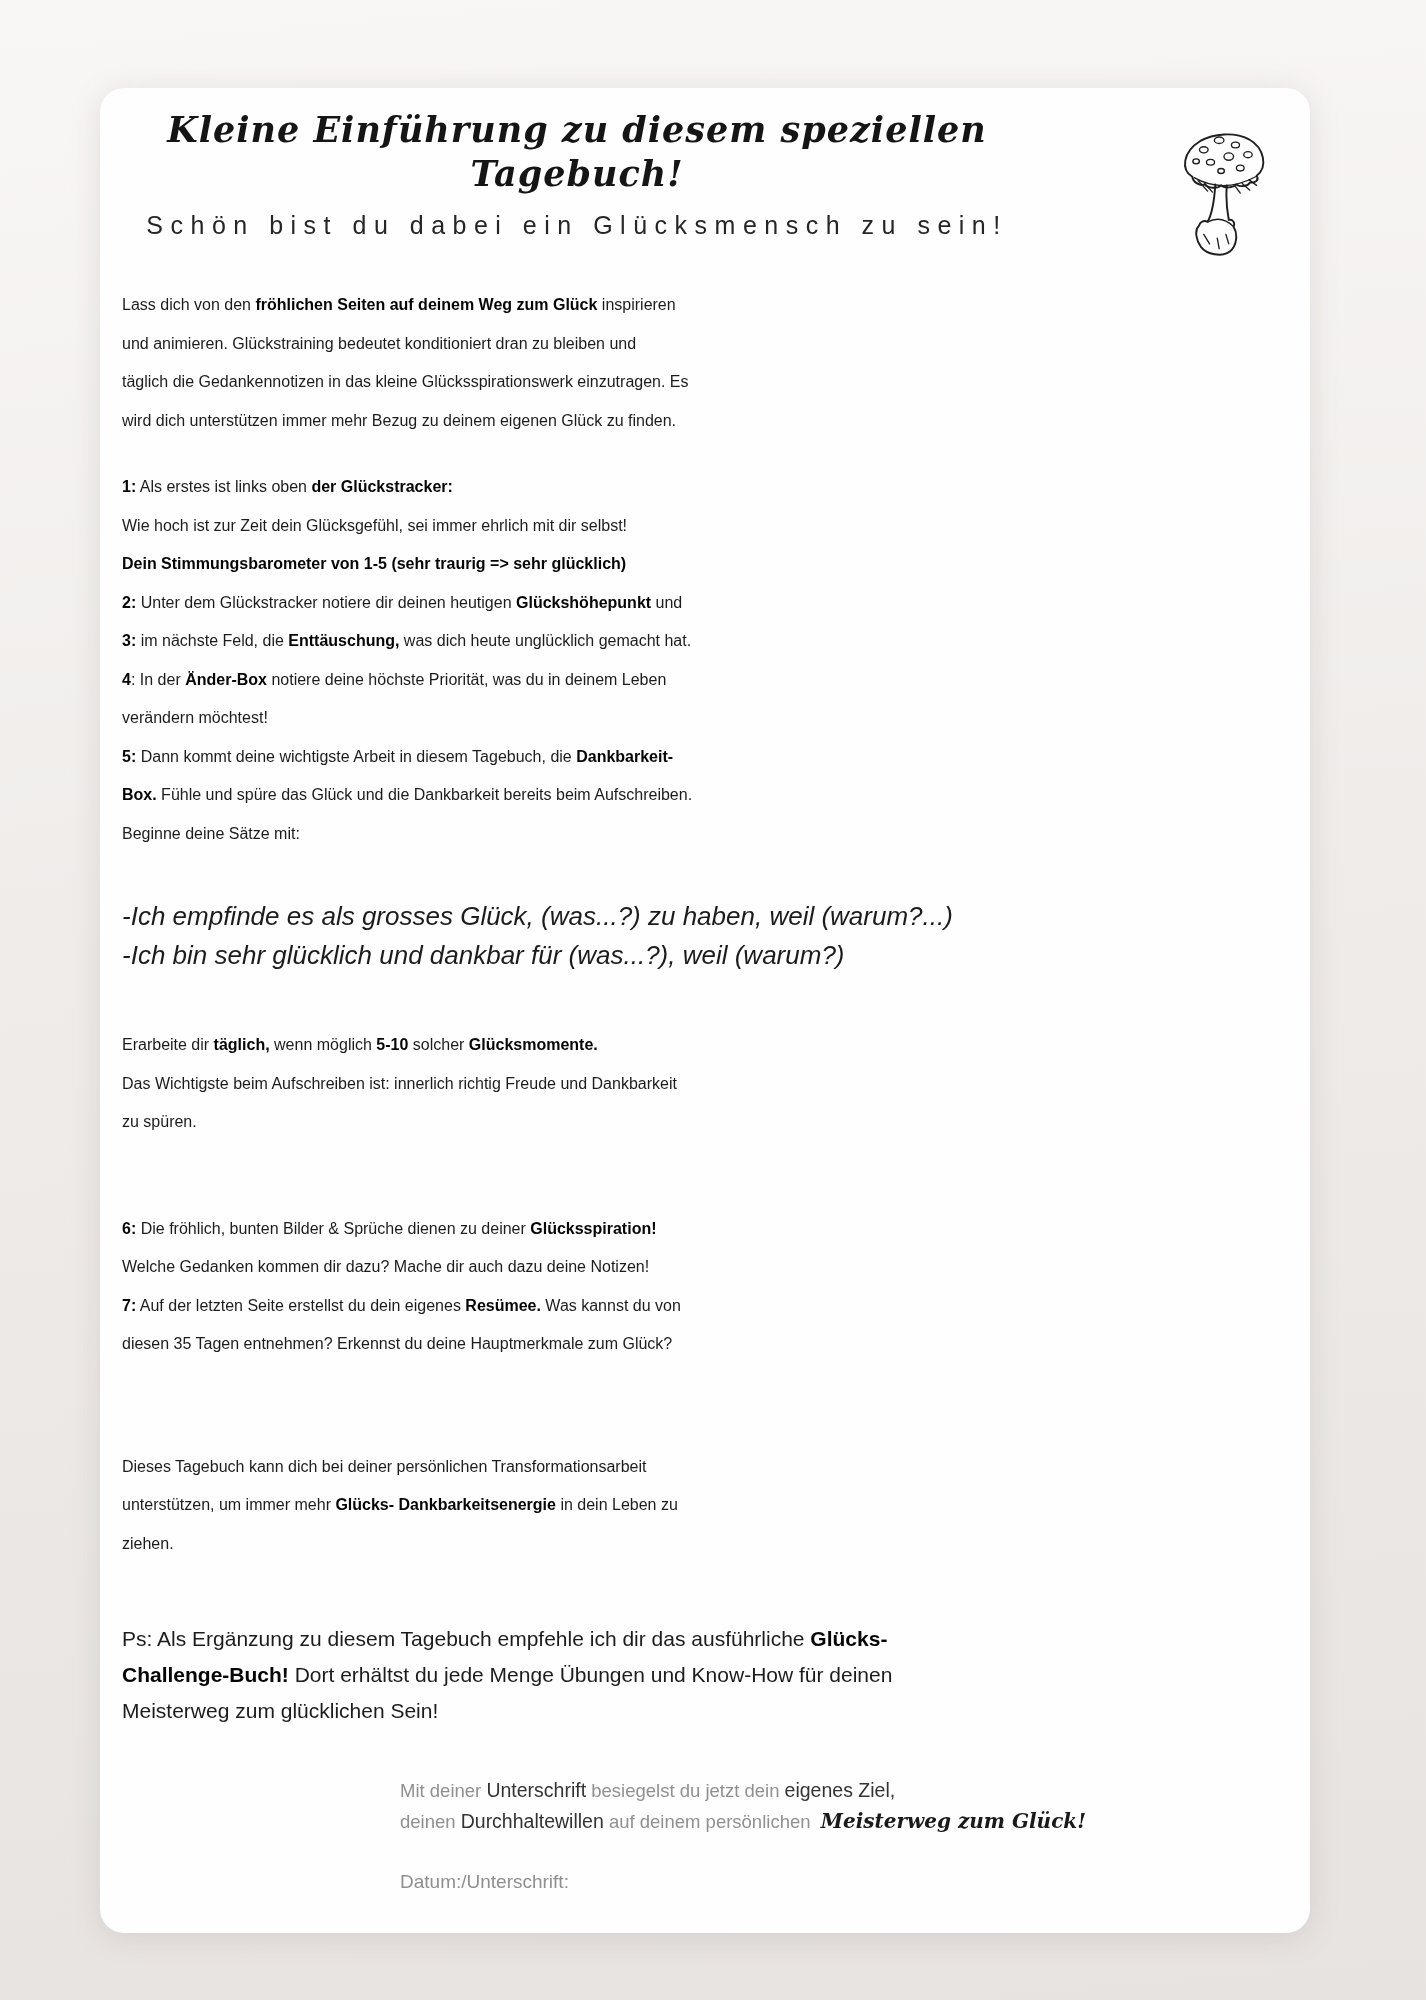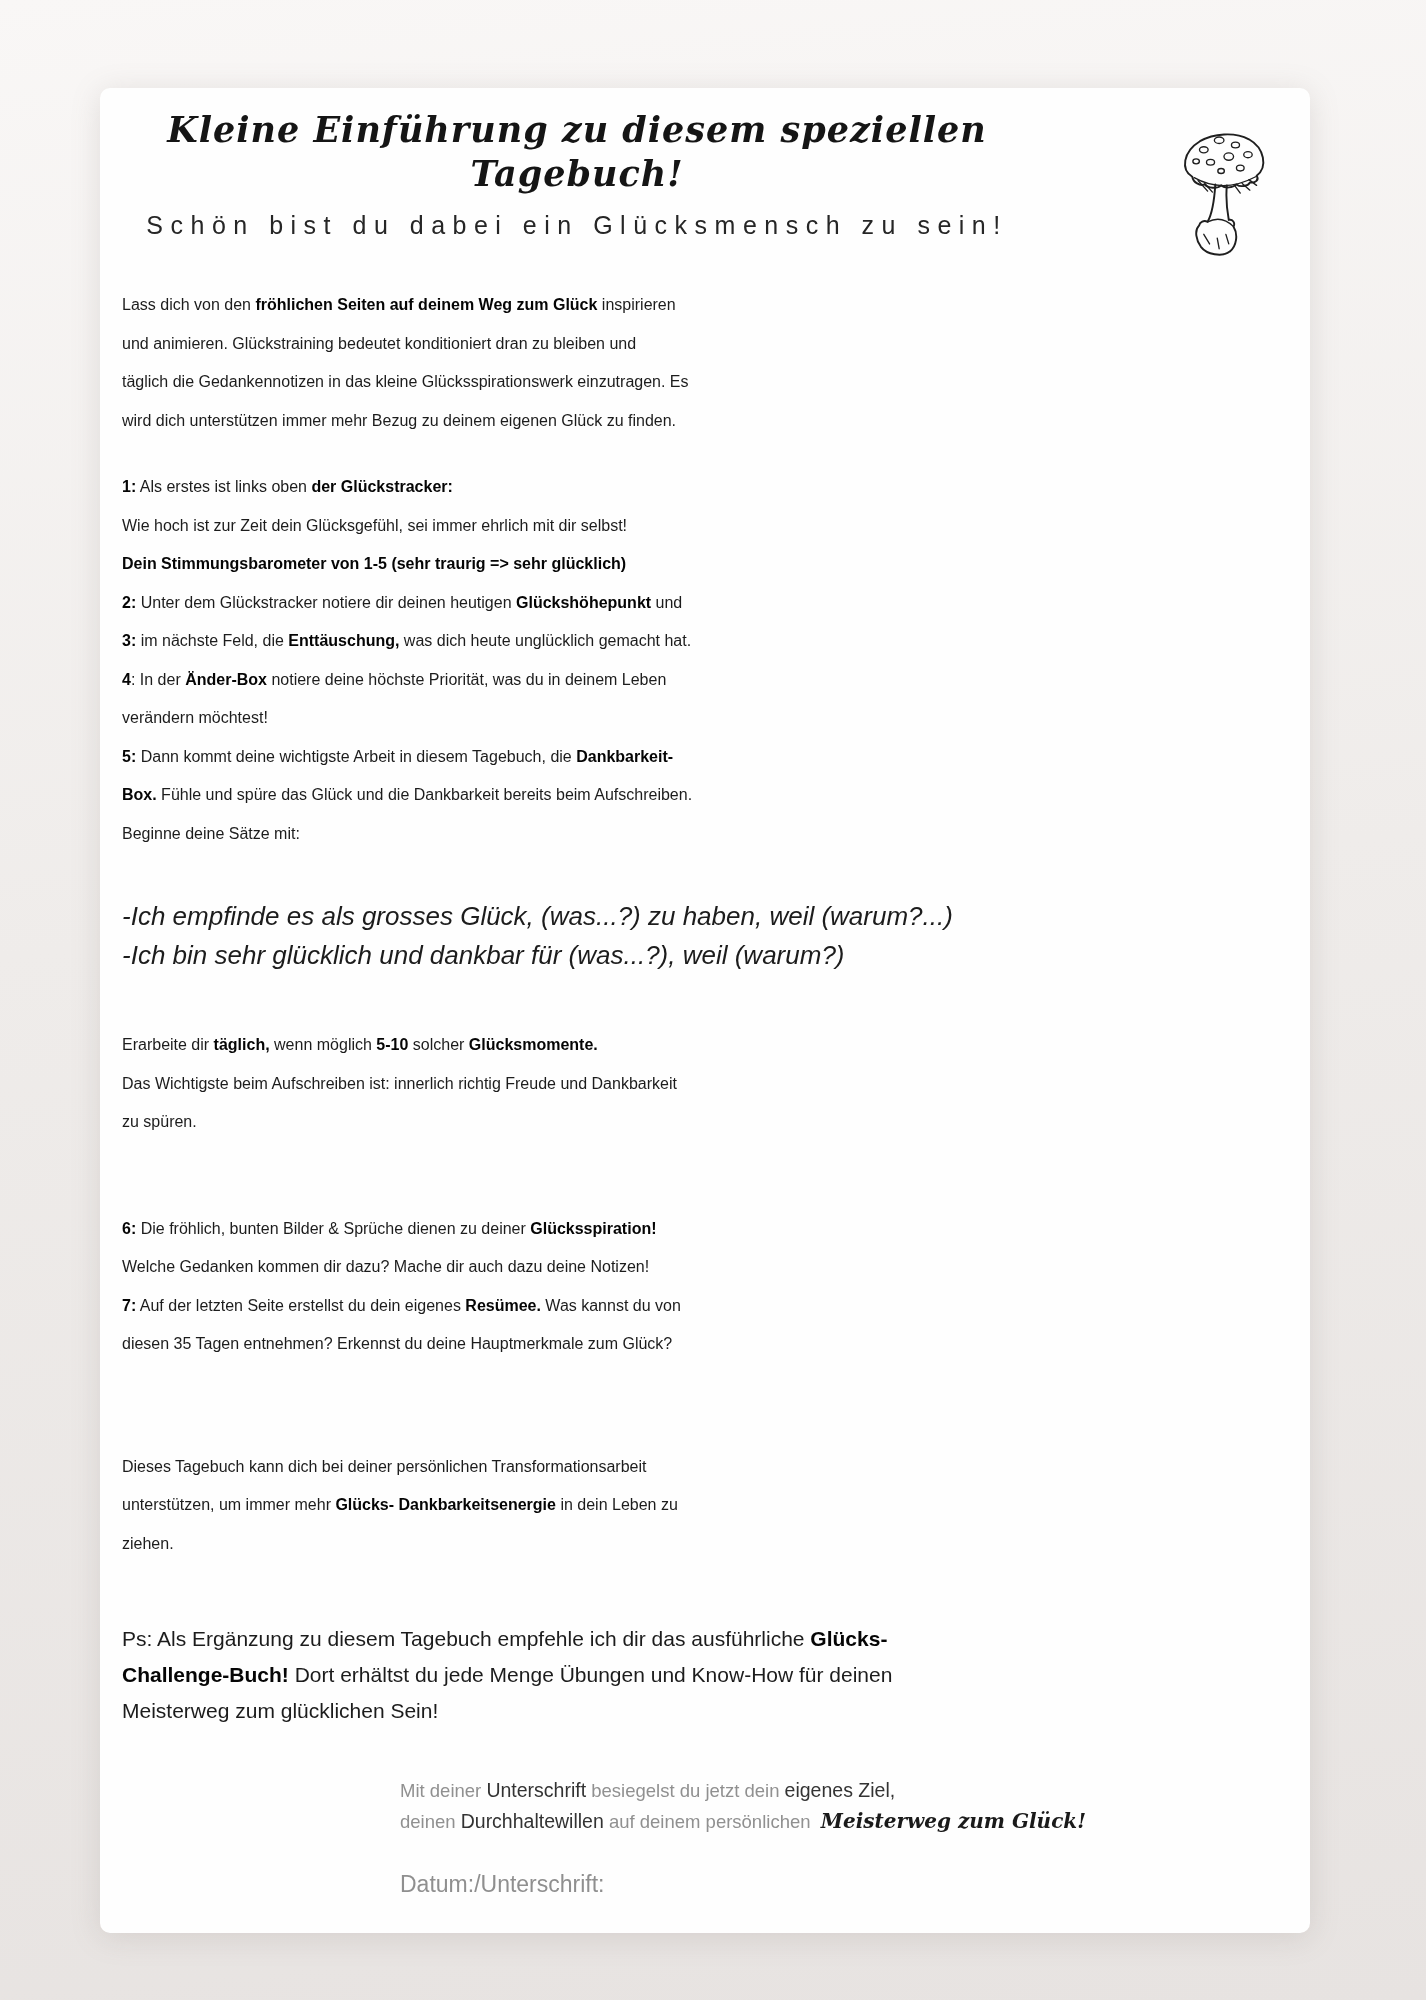--- a/index.html
+++ b/index.html
@@ -5,21 +5,21 @@
   html,body{margin:0;padding:0;}
   body{
     width:1426px;height:2000px;
     font-family:"Liberation Sans",sans-serif;
     background:linear-gradient(175deg,#f9f7f6 0%,#efecea 45%,#e7e3e1 100%);
     position:relative;overflow:hidden;
     color:#1c1c1c;
   }
   .card{
     position:absolute;left:100px;top:88px;width:1210px;height:1845px;
-    background:#fefefe;border-radius:10px;
+    background:#fefefe;border-radius:24px;
     box-shadow:0 4px 30px rgba(120,110,105,0.18);
     box-sizing:border-box;
     padding:14px 31px 0 12px;
   }
   .header{position:relative;width:100%;height:150px;}
   .title-wrap{width:930px;text-align:center;padding-top:6px;}
   .page-title{
     font-family:"DejaVu Serif",serif;
     font-style:italic;font-weight:700;
     font-size:35px;letter-spacing:1px;color:#151515;
@@ -51,21 +51,21 @@
     font-family:"DejaVu Serif",serif;
     font-style:italic;font-weight:700;color:#1a1a1a;
   }
   .signature{
     margin:46px 0 0 278px;
     font-size:18.5px;line-height:30px;color:#909090;
     white-space:pre-wrap;
   }
   .signature .d{font-size:19.5px;}
   .signature .script{font-size:20px;}
-  .datum{margin:34px 0 0 278px;font-size:23px;color:#8f8f8f;}
+  .datum{margin:34px 0 0 278px;font-size:19px;color:#8f8f8f;}
   svg .ln{fill:none;stroke:#1f1f1f;stroke-width:2;stroke-linecap:round;stroke-linejoin:round;}
   svg .ln-thin{fill:none;stroke:#1f1f1f;stroke-width:1.4;stroke-linecap:round;}
 </style>
 </head>
 <body>
 
 <div class="card">
 
   <div class="header">
     <div class="title-wrap">

